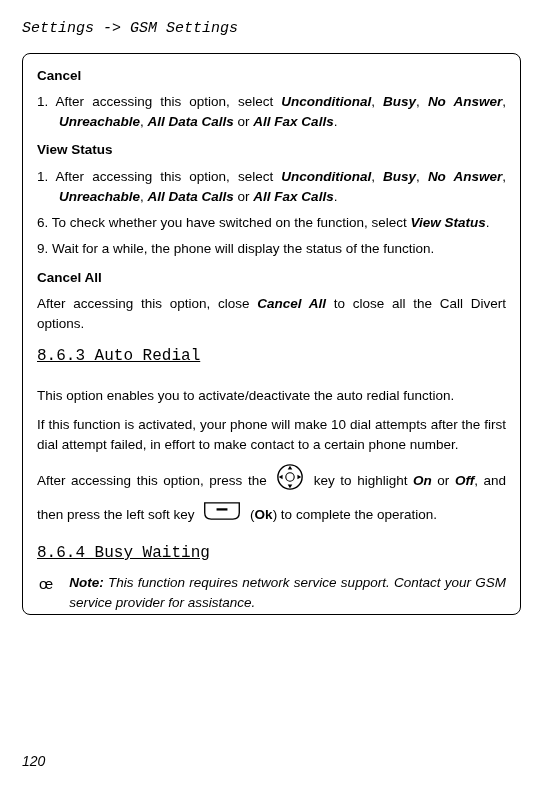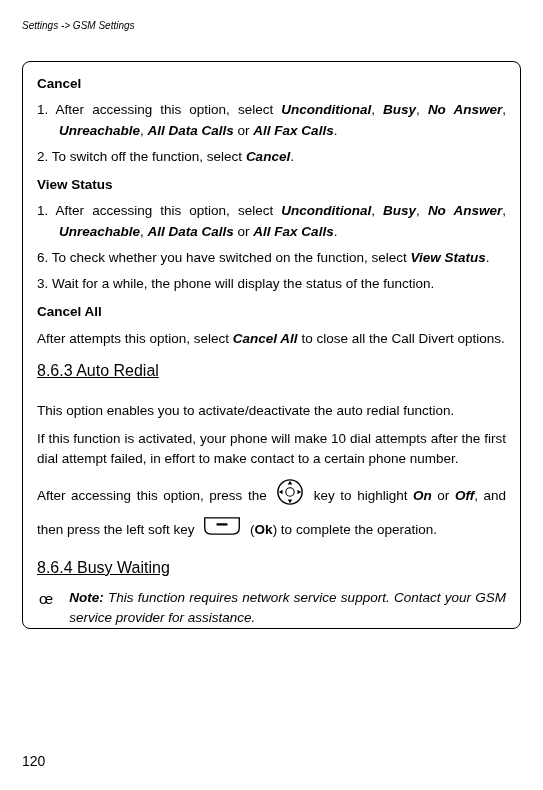--- a/index.html
+++ b/index.html
@@ -12,22 +12,23 @@
       width: 543px;
       height: 790px;
       padding: 18px 22px;
       font-size: 13.5px;
       line-height: 1.5;
       color: #000;
       background: #fff;
     }
     .breadcrumb {
       font-style: italic;
-      font-size: 10px;
-      margin-bottom: 28px;
+      font-size: 15px;
+      margin-bottom: 12px;
+      font-family: Liberation Mono, monospace;
     }
     .content-box {
       border: 1px solid #000;
       border-radius: 8px;
       padding: 12px 14px 0 14px;
     }
     .section-title {
       font-weight: bold;
       margin-bottom: 6px;
       margin-top: 8px;
@@ -47,20 +48,21 @@
     }
     p.body-text {
       margin-bottom: 8px;
       text-align: justify;
     }
     .numbered-heading {
       font-size: 16px;
       margin-top: 10px;
       margin-bottom: 2px;
       text-decoration: underline;
+      font-family: Liberation Mono, monospace;
     }
     .bi {
       font-weight: bold;
       font-style: italic;
     }
     .icon-wrapper {
       display: inline-block;
       vertical-align: middle;
       margin: 0 4px;
     }
@@ -88,50 +90,50 @@
       text-align: justify;
       flex: 1;
     }
     .note-label {
       font-weight: bold;
     }
     .footer {
       position: absolute;
       bottom: 18px;
       left: 22px;
+      font-style: italic;
       font-size: 14px;
     }
     .inline-icon-line {
       margin-bottom: 8px;
       text-align: justify;
       line-height: 2;
     }
   </style>
 </head>
 <body>
 
 <div class="breadcrumb">Settings -&gt; GSM Settings</div>
 
 <div class="content-box">
 
   <div class="section-title">Cancel</div>
   <ol>
     <li><span>1. After accessing this option, select </span><span class="bi">Unconditional</span><span>, </span><span class="bi">Busy</span><span>, </span><span class="bi">No Answer</span><span>, </span><span class="bi">Unreachable</span><span>, </span><span class="bi">All Data Calls</span><span> or </span><span class="bi">All Fax Calls</span><span>.</span></li>
-    <li><span>2. To switch off the function, select </span><span class="bi">Cancel</span><span>.</span></li>
   </ol>
 
   <div class="section-title">View Status</div>
   <ol>
     <li><span>1. After accessing this option, select </span><span class="bi">Unconditional</span><span>, </span><span class="bi">Busy</span><span>, </span><span class="bi">No Answer</span><span>, </span><span class="bi">Unreachable</span><span>, </span><span class="bi">All Data Calls</span><span> or </span><span class="bi">All Fax Calls</span><span>.</span></li>
     <li><span>6. To check whether you have switched on the function, select </span><span class="bi">View Status</span><span>.</span></li>
-    <li>3. Wait for a while, the phone will display the status of the function.</li>
+    <li>9. Wait for a while, the phone will display the status of the function.</li>
   </ol>
 
   <div class="section-title">Cancel All</div>
-  <p class="body-text"><span>After attempts this option, select </span><span class="bi">Cancel All</span><span> to close all the Call Divert options.</span></p>
+  <p class="body-text"><span>After accessing this option, close </span><span class="bi">Cancel All</span><span> to close all the Call Divert options.</span></p>
 
   <div class="numbered-heading">8.6.3 Auto Redial</div>
   <p class="body-text" style="margin-top:18px">This option enables you to activate/deactivate the auto redial function.</p>
   <p class="body-text">If this function is activated, your phone will make 10 dial attempts after the first dial attempt failed, in effort to make contact to a certain phone number.</p>
   <p class="inline-icon-line">
     <span>After accessing this option, press the </span>
     <span class="icon-wrapper nav-icon">
       <svg viewBox="0 0 30 30">
         <circle cx="15" cy="15" r="13" fill="none" stroke="#000" stroke-width="1.5"></circle>
         <circle cx="15" cy="15" r="4.5" fill="none" stroke="#000" stroke-width="1.2"></circle>

